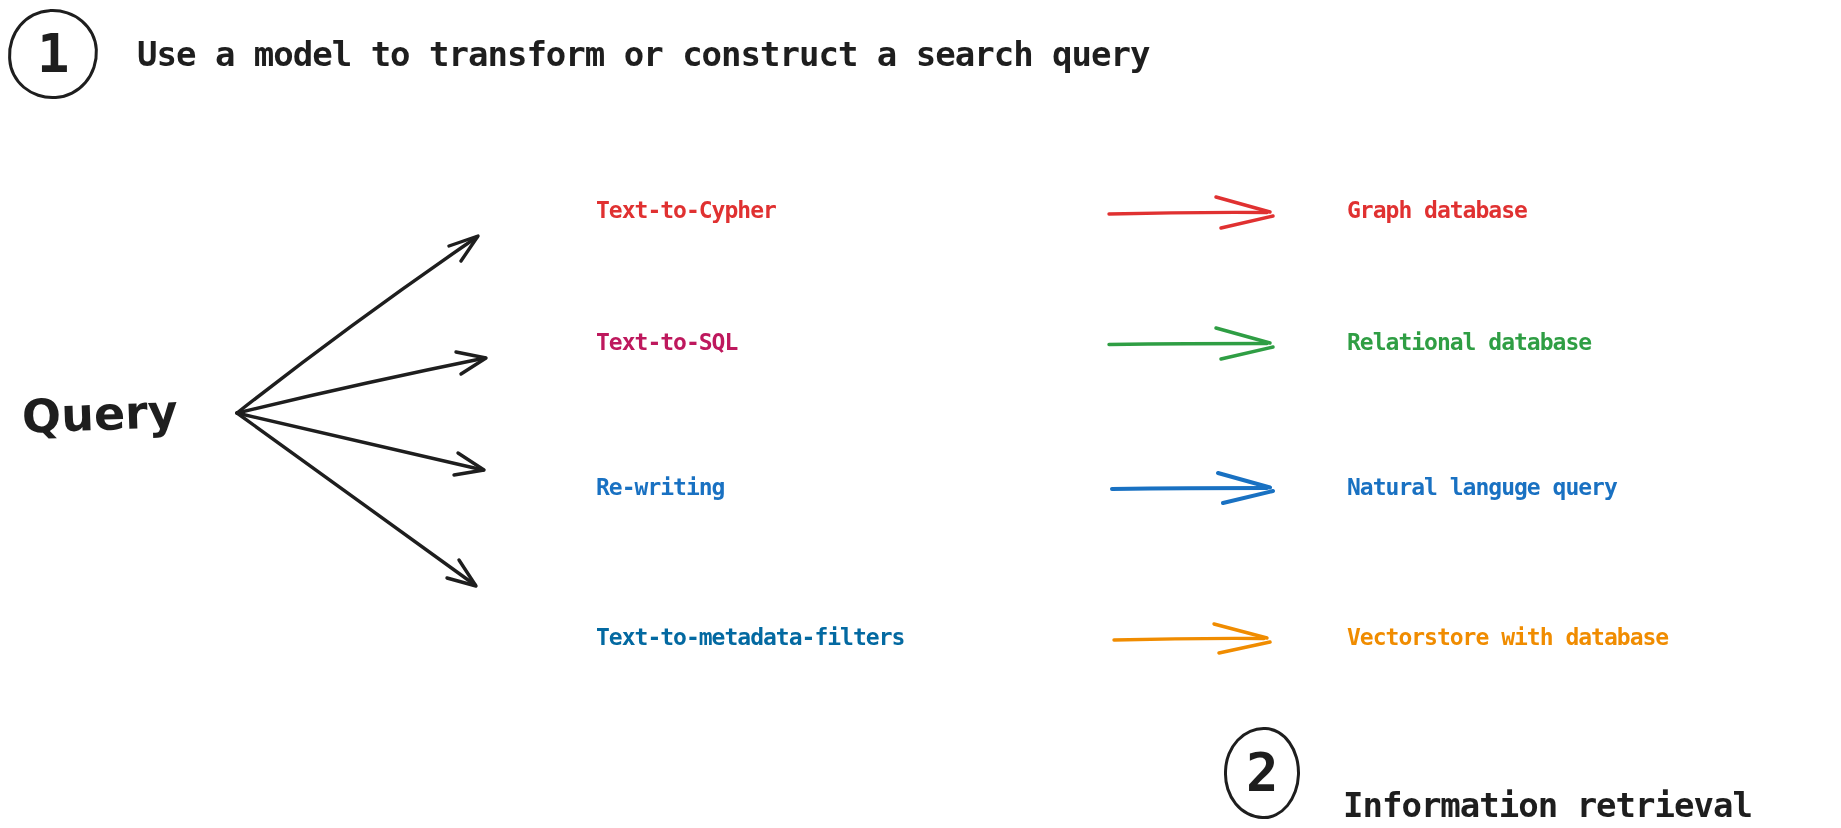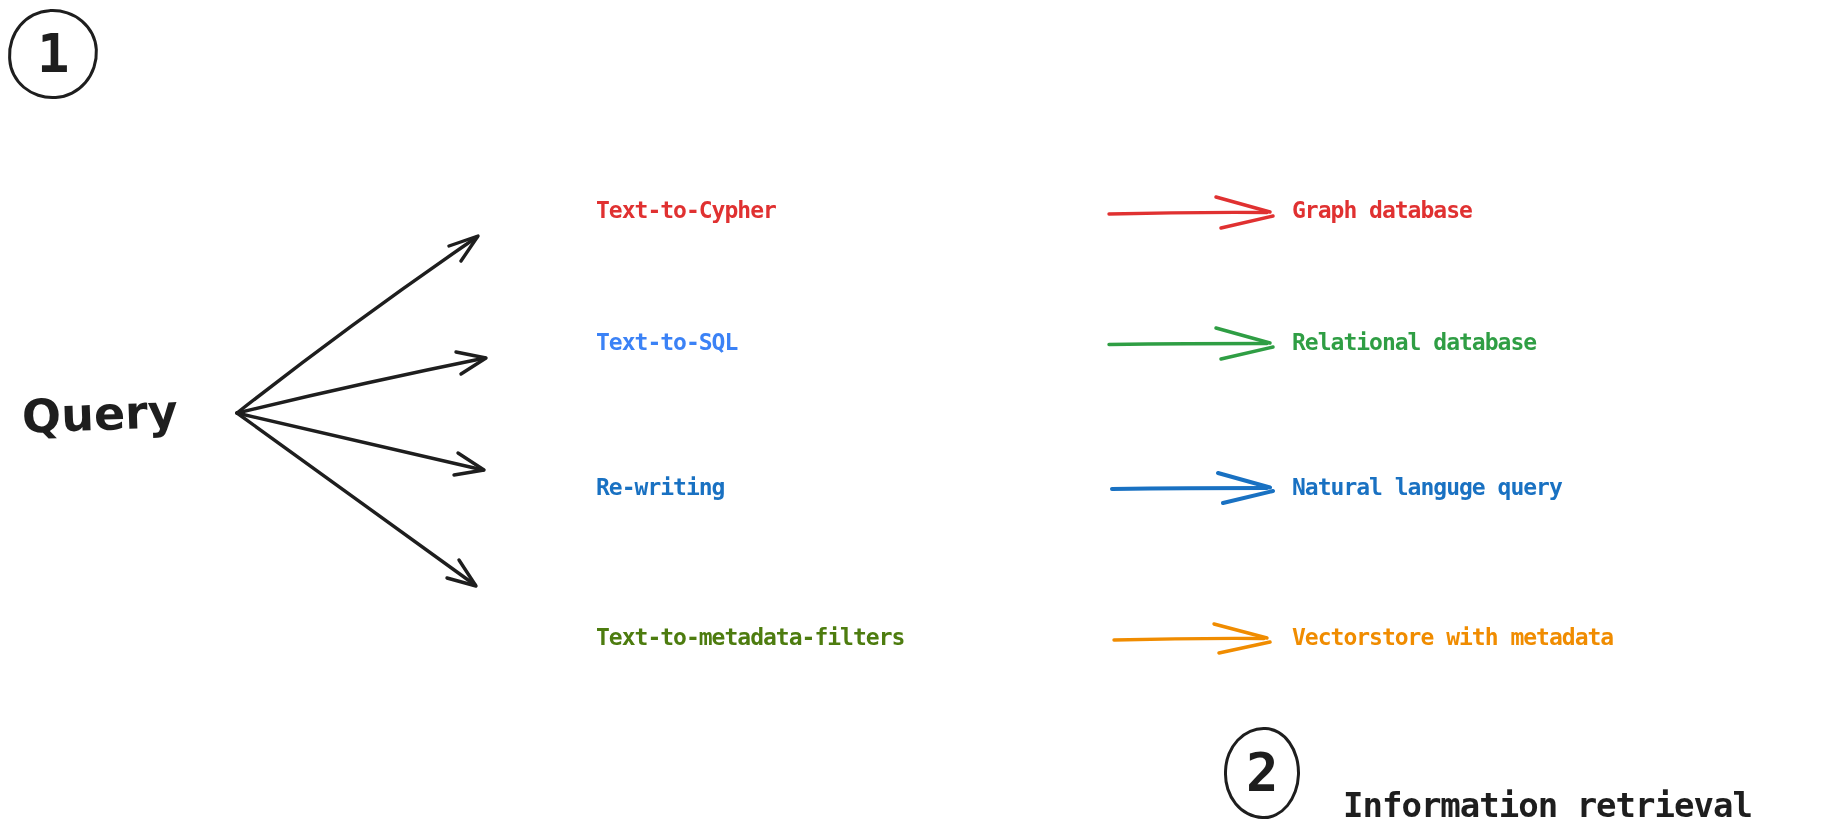--- a/index.html
+++ b/index.html
@@ -48,21 +48,21 @@
     font-size:46px;font-weight:bold;
     transform:rotate(-2deg);
     white-space:nowrap;
   }
   
   .row-label{
     font-size:23px;font-weight:bold;letter-spacing:-1px;
     height:40px;line-height:40px;white-space:nowrap;
   }
   .technique{left:596px;}
-  .target{left:1292px;text-align:center;}
+  .target{left:1347px;text-align:center;}
   .r1{top:190px;}
   .r2{top:322px;}
   .r3{top:467px;}
   .r4{top:617px;}
   
   .harrow{left:1106px;width:168px;height:40px;}
   .a1{top:192px;}
   .a2{top:323px;}
   .a3{top:467px;}
   .a4{top:618px;}
@@ -70,20 +70,21 @@
   .stroke{fill:none;stroke-linecap:round;stroke-linejoin:round;}
 </style>
 </head>
 <body>
 
 <div class="canvas">
 
   <div class="abs badge-circle badge-one" style="border-color: rgb(30, 30, 30);">
     <span class="badge-num">1</span>
   </div>
+  <div class="abs step-title title-one" style="color: rgb(30, 30, 30);">Use a model to transform or construct a search query</div>
 
   <div class="abs query-label" style="color: rgb(30, 30, 30);">Query</div>
 
   <svg class="abs" style="left:225px;top:190px;" width="280" height="410" viewBox="0 0 280 410">
     <g class="stroke" stroke-width="3.4" style="stroke: rgb(30, 30, 30);">
       <path d="M12,223 Q128,132 252,47"></path>
       <path d="M224,56 L253,46 L236,71"></path>
       <path d="M12,223 Q132,194 260,168"></path>
       <path d="M231,162 L261,168 L236,184"></path>
       <path d="M12,223 Q130,250 258,280"></path>
@@ -96,48 +97,48 @@
   <div class="abs row-label technique r1" style="color: rgb(224, 49, 49);">Text-to-Cypher</div>
   <svg class="abs harrow a1" viewBox="0 0 168 40">
     <g class="stroke" stroke-width="3.4" style="stroke: rgb(224, 49, 49);">
       <path d="M3,22 Q80,20 161,20.5"></path>
       <path d="M110,5 L164,20"></path>
       <path d="M167,24 L115,36"></path>
     </g>
   </svg>
   <div class="abs row-label target r1" style="color: rgb(224, 49, 49);">Graph database</div>
 
-  <div class="abs row-label technique r2" style="color: #3b82f6; text-align: right;">Text-to-SQL</div>
+  <div class="abs row-label technique r2" style="color: #be185d; text-align: right;">Text-to-SQL</div>
   <svg class="abs harrow a2" viewBox="0 0 168 40">
     <g class="stroke" stroke-width="3.4" style="stroke: rgb(47, 158, 68);">
       <path d="M3,21.5 Q80,20.5 161,20.5"></path>
       <path d="M110,5 L164,20"></path>
       <path d="M167,24 L115,36"></path>
     </g>
   </svg>
   <div class="abs row-label technique r3" style="color: rgb(25, 113, 194);">Re-writing</div>
 
   <div class="abs row-label target r2" style="color: rgb(47, 158, 68);">Relational database</div>
   <svg class="abs harrow a3" viewBox="0 0 168 40">
     <g class="stroke" stroke-width="4" style="stroke: rgb(25, 113, 194);">
       <path d="M6,22 Q80,21 161,21"></path>
       <path d="M112,6 L164,20.5"></path>
       <path d="M167,24 L117,36"></path>
     </g>
   </svg>
   <div class="abs row-label target r3" style="color: rgb(25, 113, 194);">Natural languge query</div>
 
-  <div class="abs row-label technique r4" style="color: #4d7c0f; text-align: right;">Text-to-metadata-filters</div>
+  <div class="abs row-label technique r4" style="color: #0369a1; text-align: right;">Text-to-metadata-filters</div>
   <svg class="abs harrow a4" viewBox="0 0 168 40">
     <g class="stroke" stroke-width="3.4" style="stroke: rgb(240, 140, 0);">
       <path d="M8,22 Q85,20 158,20.5"></path>
       <path d="M108,6 L161,20"></path>
       <path d="M164,24 L113,35"></path>
     </g>
   </svg>
-  <div class="abs row-label target r4" style="color: rgb(240, 140, 0);">Vectorstore with metadata</div>
+  <div class="abs row-label target r4" style="color: rgb(240, 140, 0);">Vectorstore with database</div>
 
   <div class="abs badge-circle badge-two" style="border-color: rgb(30, 30, 30);">
     <span class="badge-num">2</span>
   </div>
   <div class="abs step-title title-two" style="color: rgb(30, 30, 30);">Information retrieval</div>
 
 </div>
 
 </body></html>

